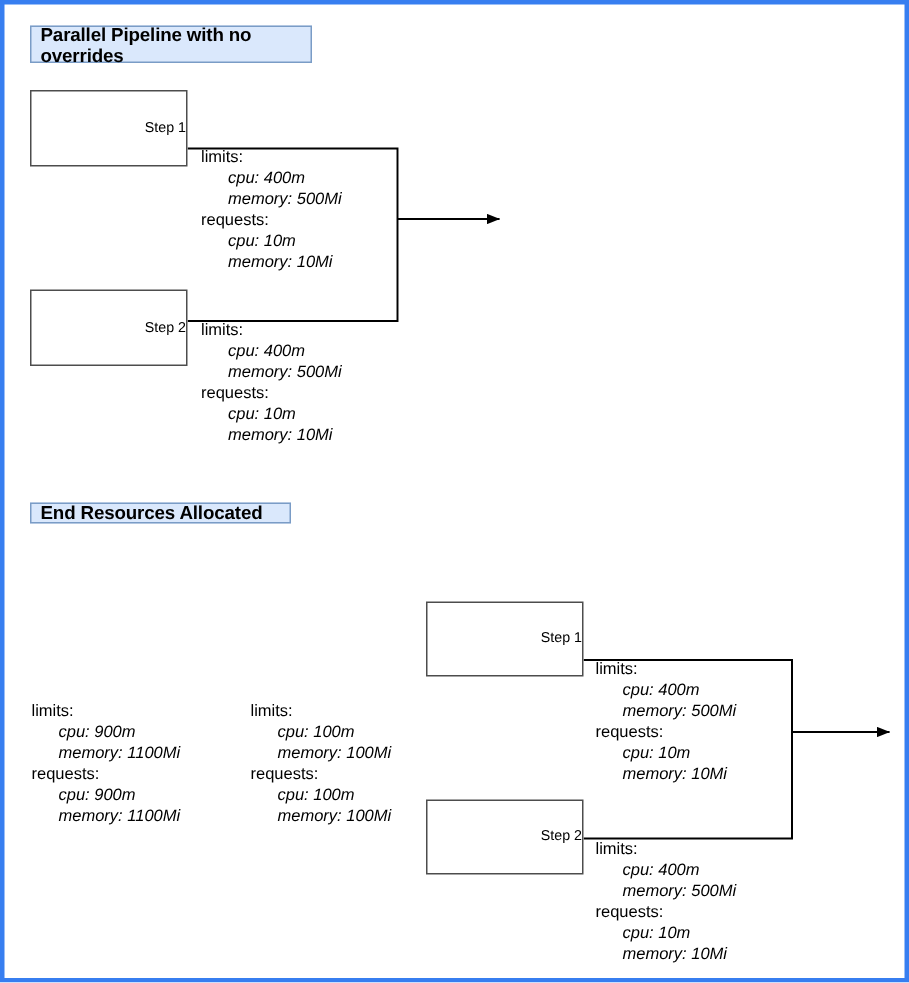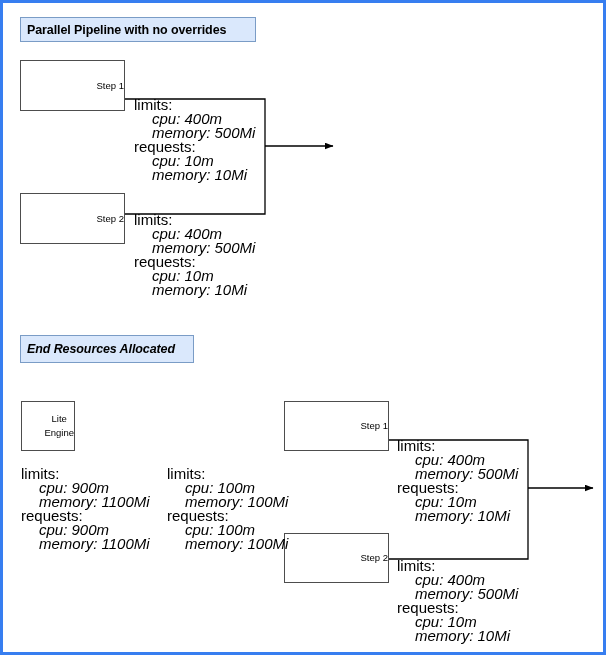--- a/index.html
+++ b/index.html
@@ -49,21 +49,21 @@
     display: flex;
     align-items: center;
     justify-content: flex-end;
     text-align: center;
     font-size: 9.5px;
     color: #000000;
     line-height: 1.45;
   }
   .res-block {
     position: absolute;
-    font-size: 15px;
+    font-size: 11px;
     line-height: 14.1px;
     color: #000000;
     white-space: nowrap;
   }
   .res-block .kv {
     padding-left: 18px;
     font-style: italic;
   }
 </style>
 </head>
@@ -82,21 +82,21 @@
       <path d="M 122 96 L 262 96 L 262 211 L 122 211" fill="none" stroke="#000000" stroke-width="1.3"></path>
       <line x1="262" y1="143" x2="330" y2="143" stroke="#000000" stroke-width="1.3" marker-end="url(#arrowhead)"></line>
     </g>
 
     <g>
       <path d="M 386 437 L 525 437 L 525 556 L 386 556" fill="none" stroke="#000000" stroke-width="1.3"></path>
       <line x1="525" y1="485" x2="590" y2="485" stroke="#000000" stroke-width="1.3" marker-end="url(#arrowhead)"></line>
     </g>
   </svg>
 
-  <div class="banner" style="left:17px; top:14px; width:236px; height:25px;">Parallel Pipeline with no overrides</div>
+  <div class="banner" style="left:17px; top:14px; width:188px; height:25px;">Parallel Pipeline with no overrides</div>
 
   <div class="node-box" style="left:17px; top:57px; width:105px; height:51px;">
     <span>Step 1</span>
   </div>
 
   <div class="node-box" style="left:17px; top:190px; width:105px; height:51px;">
     <span>Step 2</span>
   </div>
 
   <div class="res-block" style="left:131px; top:95px;">
@@ -110,28 +110,22 @@
 
   <div class="res-block" style="left:131px; top:210px;">
     <div>limits:</div>
     <div class="kv">cpu: 400m</div>
     <div class="kv">memory: 500Mi</div>
     <div>requests:</div>
     <div class="kv">cpu: 10m</div>
     <div class="kv">memory: 10Mi</div>
   </div>
 
-  <div class="banner" style="left:17px; top:332px; width:174px; height:28px;font-style:italic;">End Resources Allocated</div>
+  <div class="banner" style="left:17px; top:332px; width:174px; height:14px;">End Resources Allocated</div>
 
-  <div class="node-box" style="left:18px; top:398px; width:54px; height:50px;">
-    <span>
-      <span>Lite</span><br>
-      <span>Engine</span>
-    </span>
-  </div>
 
 
   <div class="node-box" style="left:281px; top:398px; width:105px; height:50px;">
     <span>Step 1</span>
   </div>
 
   <div class="node-box" style="left:281px; top:530px; width:105px; height:50px;">
     <span>Step 2</span>
   </div>
 

